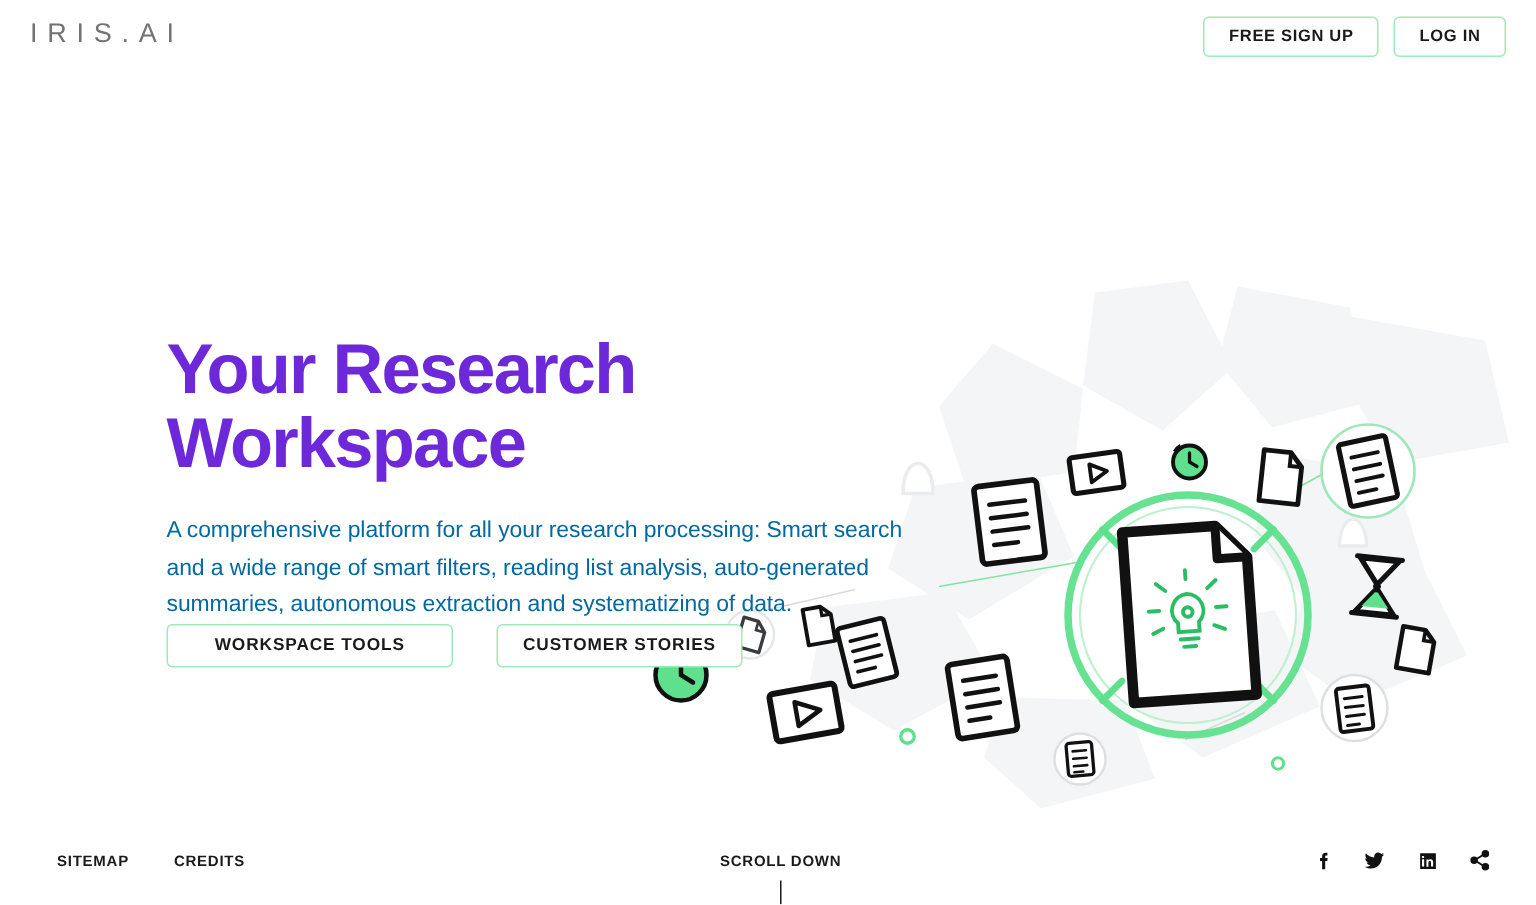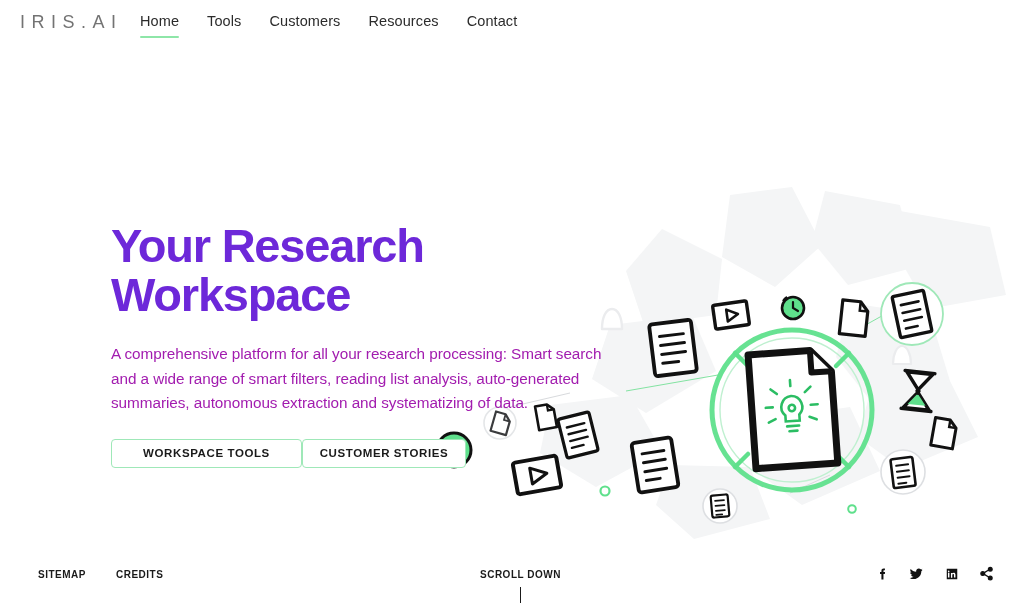--- a/index.html
+++ b/index.html
@@ -117,29 +117,28 @@
     line-height: 1.04;
     letter-spacing: -1.2px;
     color: #6d28d9;
     margin-bottom: 22px;
     white-space: pre-line;
   }
 
   .hero-desc {
     font-size: 15.3px;
     line-height: 1.62;
-    color: #a21caf;
+    color: #0369a1;
     width: 508px;
-    margin-bottom: 23px;
     letter-spacing: -0.05px;
   }
 
   .hero-buttons {
     display: flex;
-    gap: 0;
+    gap: 29px;
   }
 
   .btn-cta {
     border: 1.6px solid #9FE8B8;
     border-radius: 4px;
     background: #ffffff;
     font-size: 11.5px;
     font-weight: bold;
     letter-spacing: 0.6px;
     color: #1a1a1a;
@@ -234,38 +233,25 @@
 </style>
 </head>
 <body>
 
 <div class="page">
 
   <div class="header">
 
     <div class="logo">IRIS.AI</div>
 
-    <nav class="nav">
-      <div class="nav-item active">
-        <span>Home</span>
-      </div>
-      <div class="nav-item">
-        <span>Tools</span>
-      </div>
-      <div class="nav-item">
-        <span>Customers</span>
-      </div>
-      <div class="nav-item">
-        <span>Resources</span>
-      </div>
-      <div class="nav-item">
-        <span>Contact</span>
-      </div>
-    </nav>
-
+
+    <div class="header-actions">
+      <button class="btn-outline">FREE SIGN UP</button>
+      <button class="btn-outline">LOG IN</button>
+    </div>
   </div>
 
   <div class="illustration">
     <svg width="594" height="380" viewBox="0 0 594 380" fill="none" xmlns="http://www.w3.org/2000/svg">
 
       <g fill="#f4f5f6">
         <path d="M300 20 L362 12 L392 70 L345 112 L292 82 Z"></path>
         <path d="M395 16 L470 30 L486 92 L418 110 L382 66 Z"></path>
         <path d="M470 36 L560 52 L576 120 L498 134 L472 88 Z"></path>
         <path d="M232 54 L292 84 L286 140 L214 150 L196 96 Z"></path>

